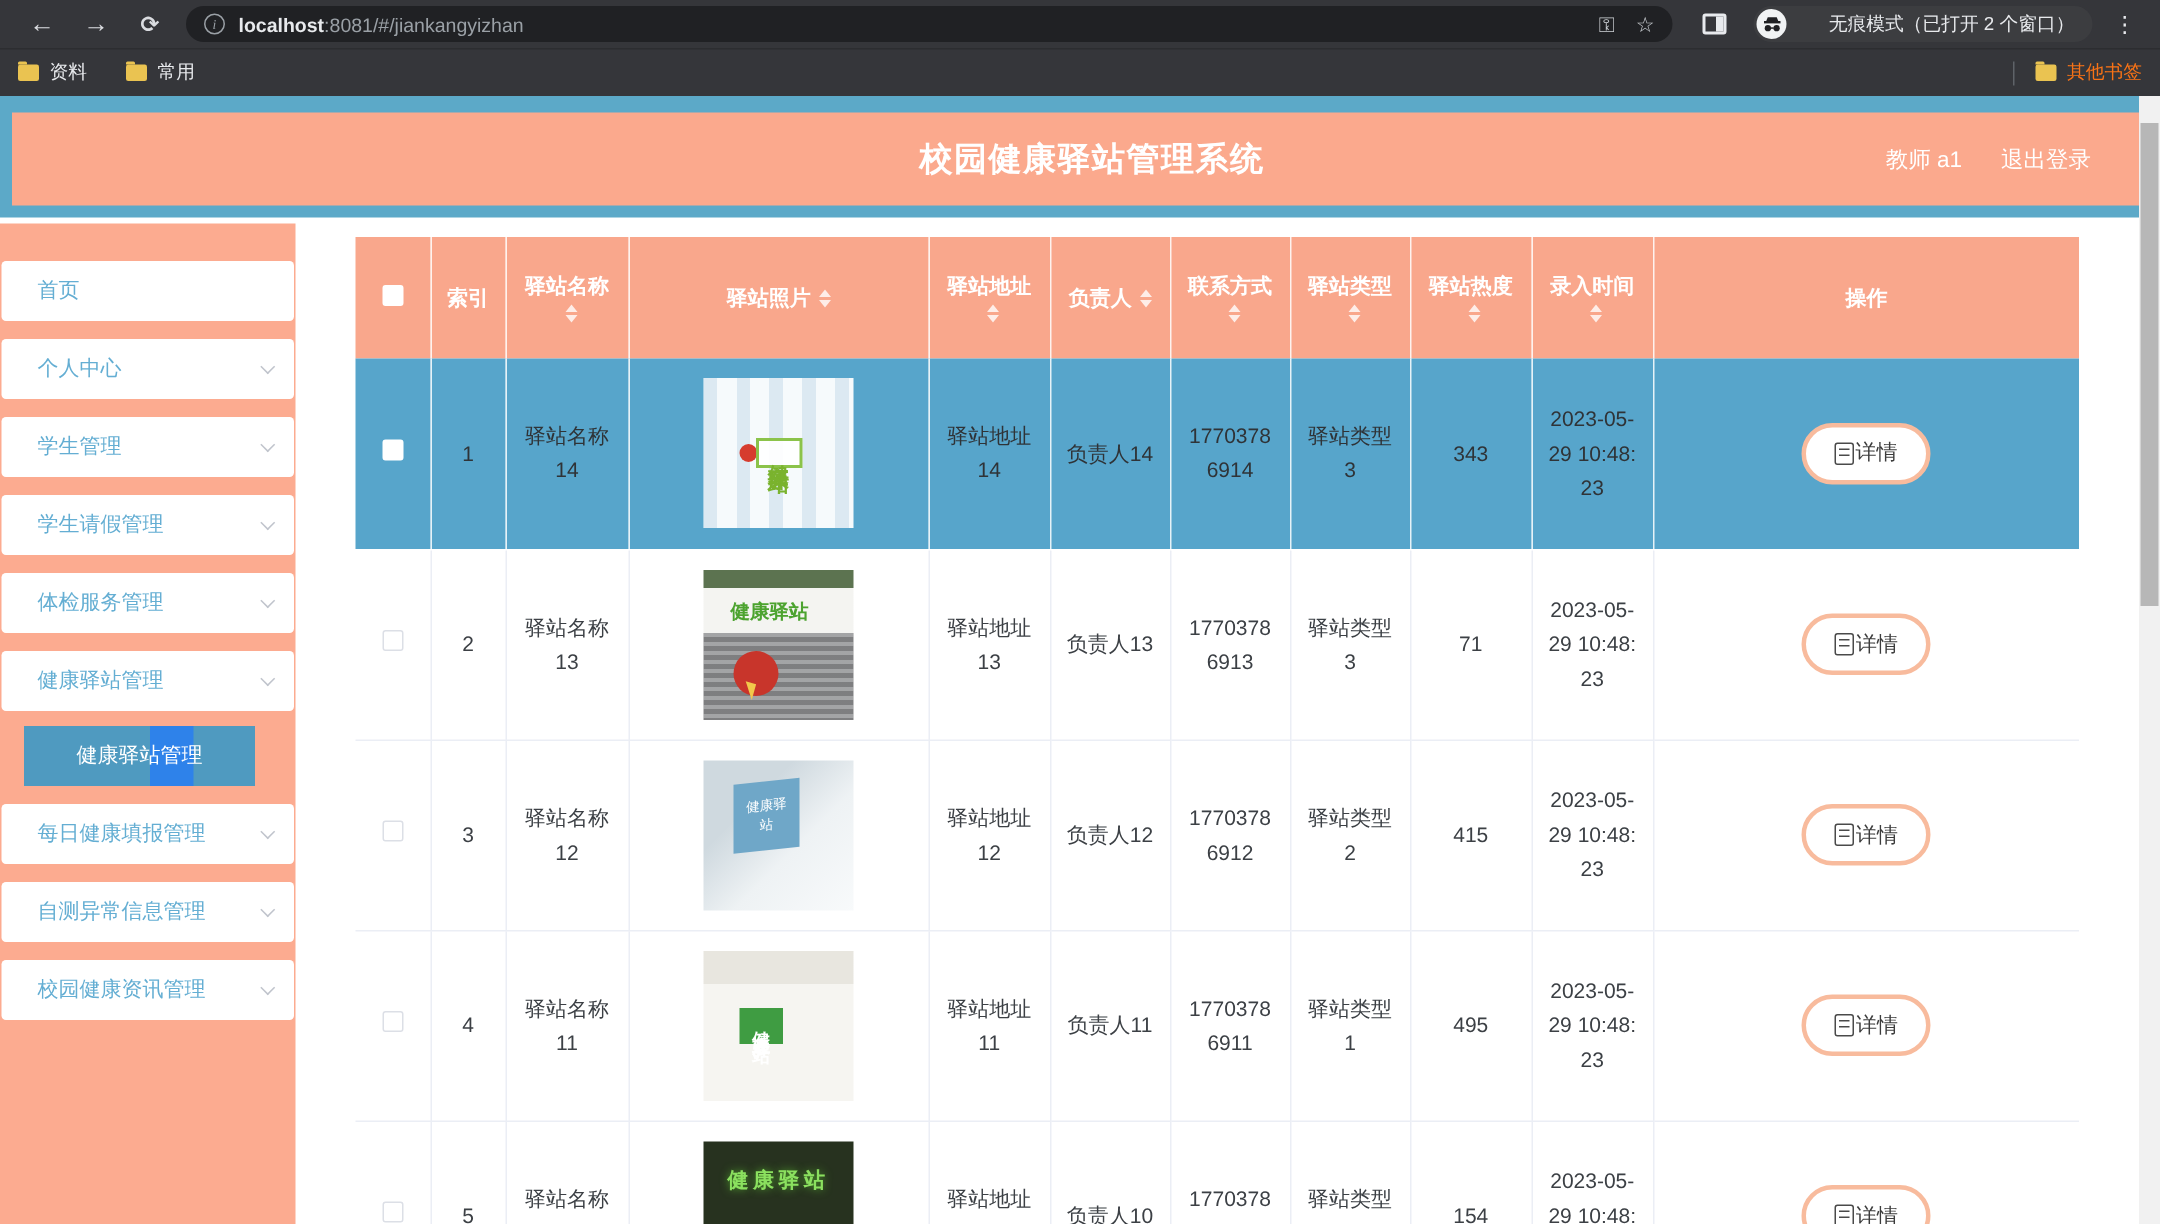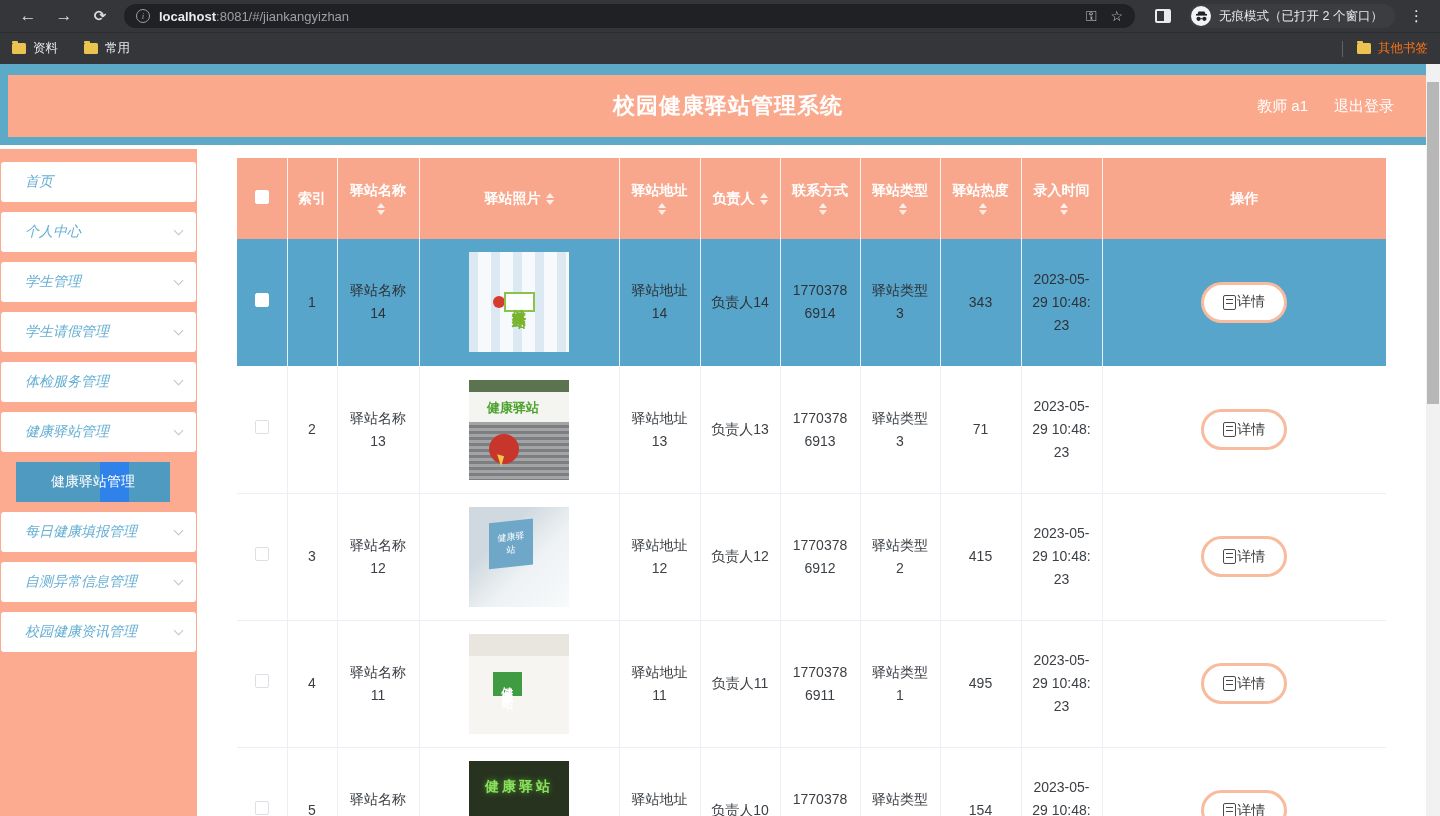--- a/index.html
+++ b/index.html
@@ -12,41 +12,41 @@
   .nav-btn.fwd { color:#dadce0; }
   .nav-btn.reload { font-size:15px; font-weight:bold; }
   .omnibox { flex:1; height:24px; background:#202124; border-radius:13px; margin:0 10px 0 6px; display:flex; align-items:center; padding:0 12px; color:#e8eaed; font-size:13px; }
   .info-ic { width:14px; height:14px; border:1.3px solid #9aa0a6; border-radius:50%; color:#9aa0a6; font-size:9px; line-height:12px; text-align:center; margin-right:9px; font-style:italic; font-family:"Liberation Serif",serif; }
   .url-host { color:#e8eaed;font-weight:bold; }
   .url-rest { color:#9aa0a6; }
   .omni-spacer { flex:1; }
   .key-ic, .star-ic { color:#cdd1d5; font-size:14px; margin-left:14px; cursor:pointer; }
   .sidepanel-ic { width:16px; height:14px; border:2px solid #e8eaed; border-radius:2px; margin:0 10px; position:relative; cursor:pointer; }
   .sidepanel-ic::after { content:""; position:absolute; right:0; top:0; bottom:0; width:5px; background:#e8eaed; }
-  .incog-badge { height:24px; background:#3c3d40; border-radius:13px; display:flex; align-items:center; padding:0 12px 0 2px; margin:0 8px; color:#e8eaed; font-size:12.5px; white-space:nowrap; cursor:pointer; }
+  .incog-badge { height:24px; background:#3c3d40; border-radius:13px; display:flex; align-items:center; padding:0 12px 0 2px; margin:0 8px; color:#e8eaed; font-size:12.5px; white-space:nowrap; cursor:pointer;gap:20px; }
   .incog-ic { width:20px; height:20px; background:#f1f3f4; border-radius:50%; margin-right:8px; display:flex; align-items:center; justify-content:center; }
   .menu-dots { color:#e8eaed; font-size:15px; letter-spacing:0; margin:0 6px; cursor:pointer; }
   .bookmarks { height:32px; display:flex; align-items:center; padding:0 12px; border-top:1px solid #2c2d30; }
   .bm-item { display:flex; align-items:center; color:#e8eaed; font-size:12.5px; margin-right:26px; cursor:pointer; }
   .folder-ic { width:14px; height:11px; background:#eac351; border-radius:1.5px; margin-right:7px; position:relative; }
   .folder-ic::before { content:""; position:absolute; top:-2px; left:0; width:6px; height:2px; background:#eac351; border-radius:1px 1px 0 0; }
   .bm-right { margin-left:auto; display:flex; align-items:center; color:#f97316; font-size:12.5px; }
   .bm-sep { width:1px; height:16px; background:#5f6368; margin-right:14px; }
 
   
   .app-frame { background:#5ca9c8; padding:11px 8px 8px 8px; height:81px; }
   .app-header { background:#fba98d; height:62px; position:relative; display:flex; align-items:center; }
   .app-title { position:absolute; left:16px; right:0; text-align:center; color:#fff; font-size:22px; font-weight:bold; letter-spacing:1px; }
   .header-right { margin-left:auto; display:flex; align-items:center; gap:26px; padding-right:38px; z-index:2; }
   .header-right span { color:#fff; font-size:15px; cursor:pointer; }
 
   
   .main { position:relative; height:671px; margin-top:4px; }
   .sidebar { position:absolute; left:0; top:0; bottom:-4px; width:197px; background:#fcab90; padding-top:13px; }
-  .side-item { width:195px; height:40px; background:#fff; border-radius:3px; margin:0 auto 10px auto; display:flex; align-items:center; padding:0 14px 0 24px; color:#64aed3; font-size:14px; cursor:pointer;font-style:italic; }
+  .side-item { width:195px; height:40px; background:#fff; border-radius:3px; margin:12px auto 10px auto; display:flex; align-items:center; padding:0 14px 0 24px; color:#64aed3; font-size:14px; cursor:pointer; }
   .side-item .lbl { flex:1; }
   .chev { width:7px; height:7px; border-right:1.5px solid #c0c4cc; border-bottom:1.5px solid #c0c4cc; transform:rotate(45deg); margin-top:-4px; }
   .sub-item { width:154px; height:40px; margin:0 auto 10px 16px; background:#4f9ac0; color:#fff; font-size:14px; display:flex; align-items:center; justify-content:center; position:relative; cursor:pointer; }
   .sub-item .sel-patch { position:absolute; left:84px; top:0; bottom:0; width:29px; background:#2e82ea; }
   .sub-item .lbl { position:relative; z-index:1; }
 
   
   .content { position:absolute; left:237px; top:9px; width:1149px; }
   table { border-collapse:collapse; table-layout:fixed; width:1149px; background:#fff; }
   col.c0{width:50px} col.c1{width:50px} col.c2{width:82px} col.c3{width:200px} col.c4{width:81px}

